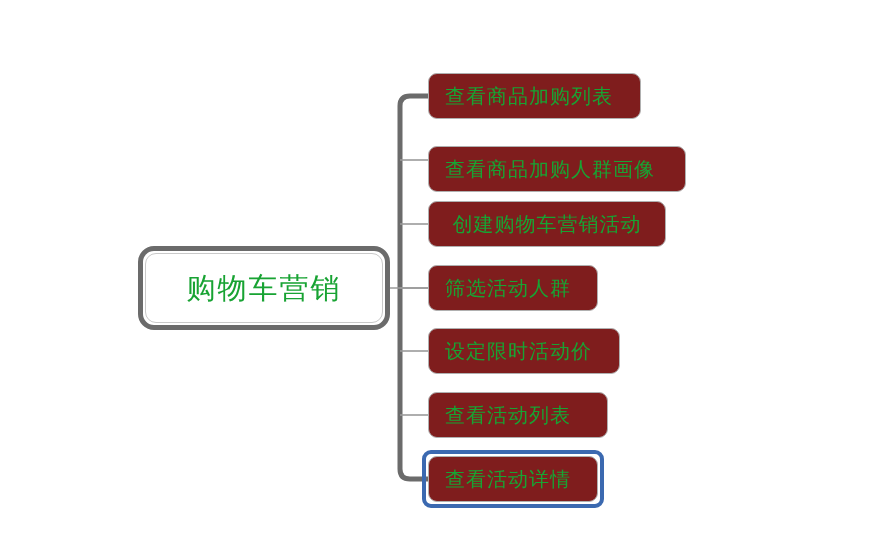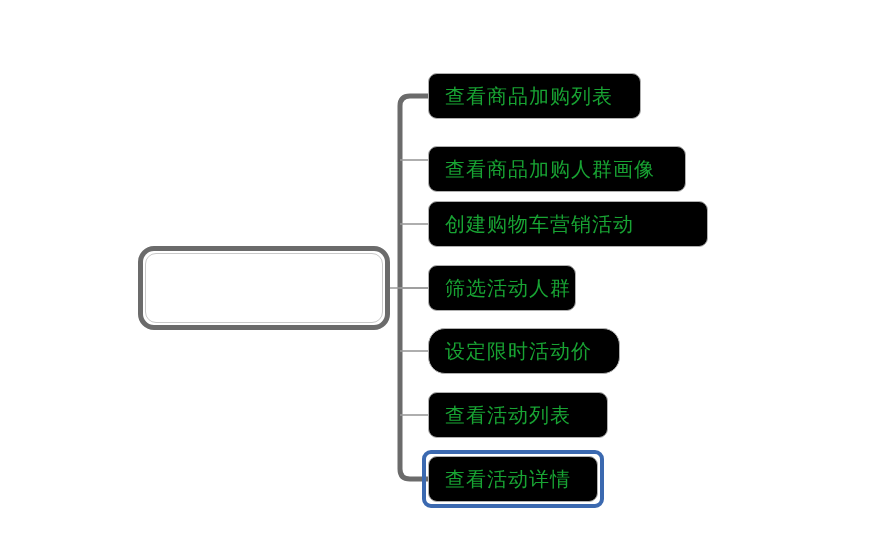--- a/index.html
+++ b/index.html
@@ -58,21 +58,21 @@
     width: 896px;
     height: 541px;
   }
   
   .child-node {
     position: absolute;
     box-sizing: border-box;
     height: 46px;
     border: 1px solid #b0b0b0;
     border-radius: 9px;
-    background: #000000;
+    background: #7f1d1d;
     display: flex;
     align-items: center;
     padding-left: 16px;
     padding-right: 16px;
   }
   .child-label {
     color: #18a333;
     font-size: 20px;
     letter-spacing: 1px;
     line-height: 1;
@@ -101,39 +101,40 @@
       <path d="M 400 160 L 428 160"></path>
       <path d="M 400 224 L 428 224"></path>
       <path d="M 400 288 L 428 288"></path>
       <path d="M 400 351 L 428 351"></path>
       <path d="M 400 415 L 428 415"></path>
     </g>
   </svg>
 
   <div class="root-node">
     <span class="inner"></span>
+    <span class="root-label">购物车营销</span>
   </div>
 
   <div class="child-node" style="left:428px; top:73px; width:213px;">
     <span class="child-label">查看商品加购列表</span>
   </div>
 
   <div class="child-node" style="left:428px; top:137px; width:258px;margin-top:9px;">
     <span class="child-label">查看商品加购人群画像</span>
   </div>
 
-  <div class="child-node" style="left:428px; top:201px; width:280px;">
+  <div class="child-node" style="left:428px; top:201px; width:238px;justify-content:center;">
     <span class="child-label">创建购物车营销活动</span>
   </div>
 
-  <div class="child-node" style="left:428px; top:265px; width:148px;">
+  <div class="child-node" style="left:428px; top:265px; width:170px;">
     <span class="child-label">筛选活动人群</span>
   </div>
 
-  <div class="child-node" style="left:428px; top:328px; width:192px;border-radius:17px;">
+  <div class="child-node" style="left:428px; top:328px; width:192px;">
     <span class="child-label">设定限时活动价</span>
   </div>
 
   <div class="child-node" style="left:428px; top:392px; width:180px;">
     <span class="child-label">查看活动列表</span>
   </div>
 
   <div class="selection-ring" style="left:422px; top:450px; width:182px; height:58px;"></div>
   <div class="child-node" style="left:428px; top:456px; width:170px;">
     <span class="child-label">查看活动详情</span>

